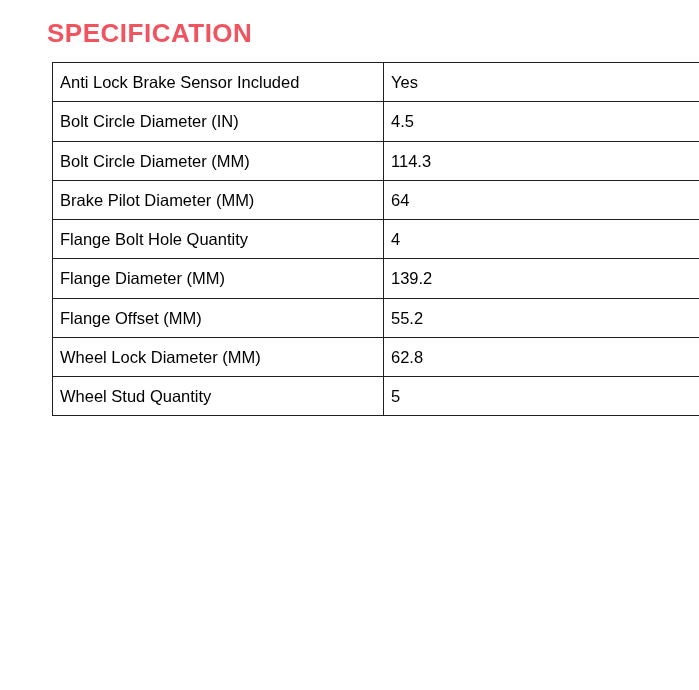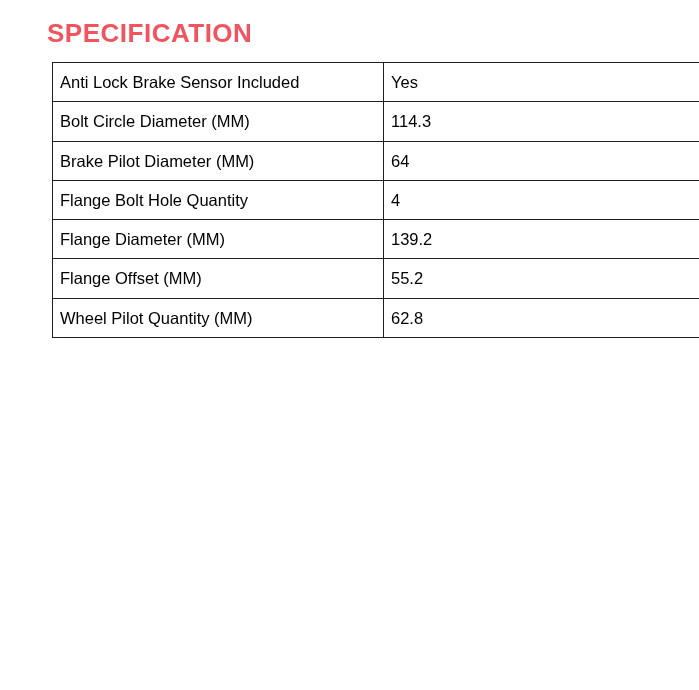--- a/index.html
+++ b/index.html
@@ -69,20 +69,24 @@
 
   <div class="spec-table-wrap">
     <table class="spec-table">
       <tbody>
 
         <tr>
           <td class="spec-label">Anti Lock Brake Sensor Included</td>
           <td class="spec-value">Yes</td>
         </tr>
 
+        <tr>
+          <td class="spec-label">Bolt Circle Diameter (IN)</td>
+          <td class="spec-value">4.5</td>
+        </tr>
 
         <tr>
           <td class="spec-label">Bolt Circle Diameter (MM)</td>
           <td class="spec-value">114.3</td>
         </tr>
 
         <tr>
           <td class="spec-label">Brake Pilot Diameter (MM)</td>
           <td class="spec-value">64</td>
         </tr>
@@ -98,22 +102,26 @@
         </tr>
 
         <tr>
           <td class="spec-label">Flange Offset (MM)</td>
           <td class="spec-value">55.2</td>
         </tr>
 
 
 
         <tr>
-          <td class="spec-label">Wheel Pilot Quantity (MM)</td>
+          <td class="spec-label">Wheel Lock Diameter (MM)</td>
           <td class="spec-value">62.8</td>
         </tr>
 
+        <tr>
+          <td class="spec-label">Wheel Stud Quantity</td>
+          <td class="spec-value">5</td>
+        </tr>
 
       </tbody>
     </table>
   </div>
 
 </div>
 
 </body></html>

